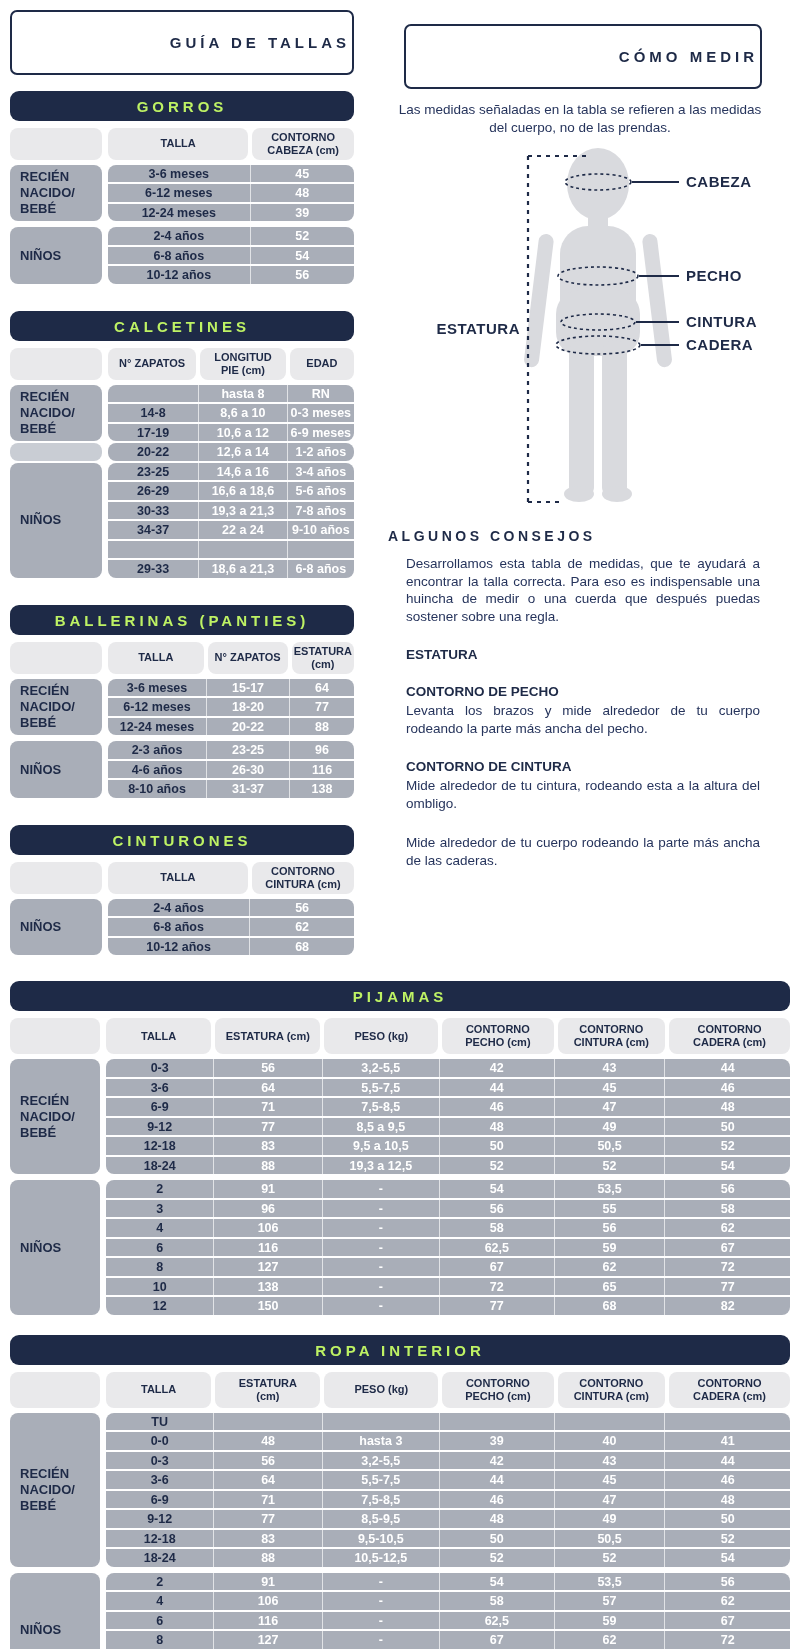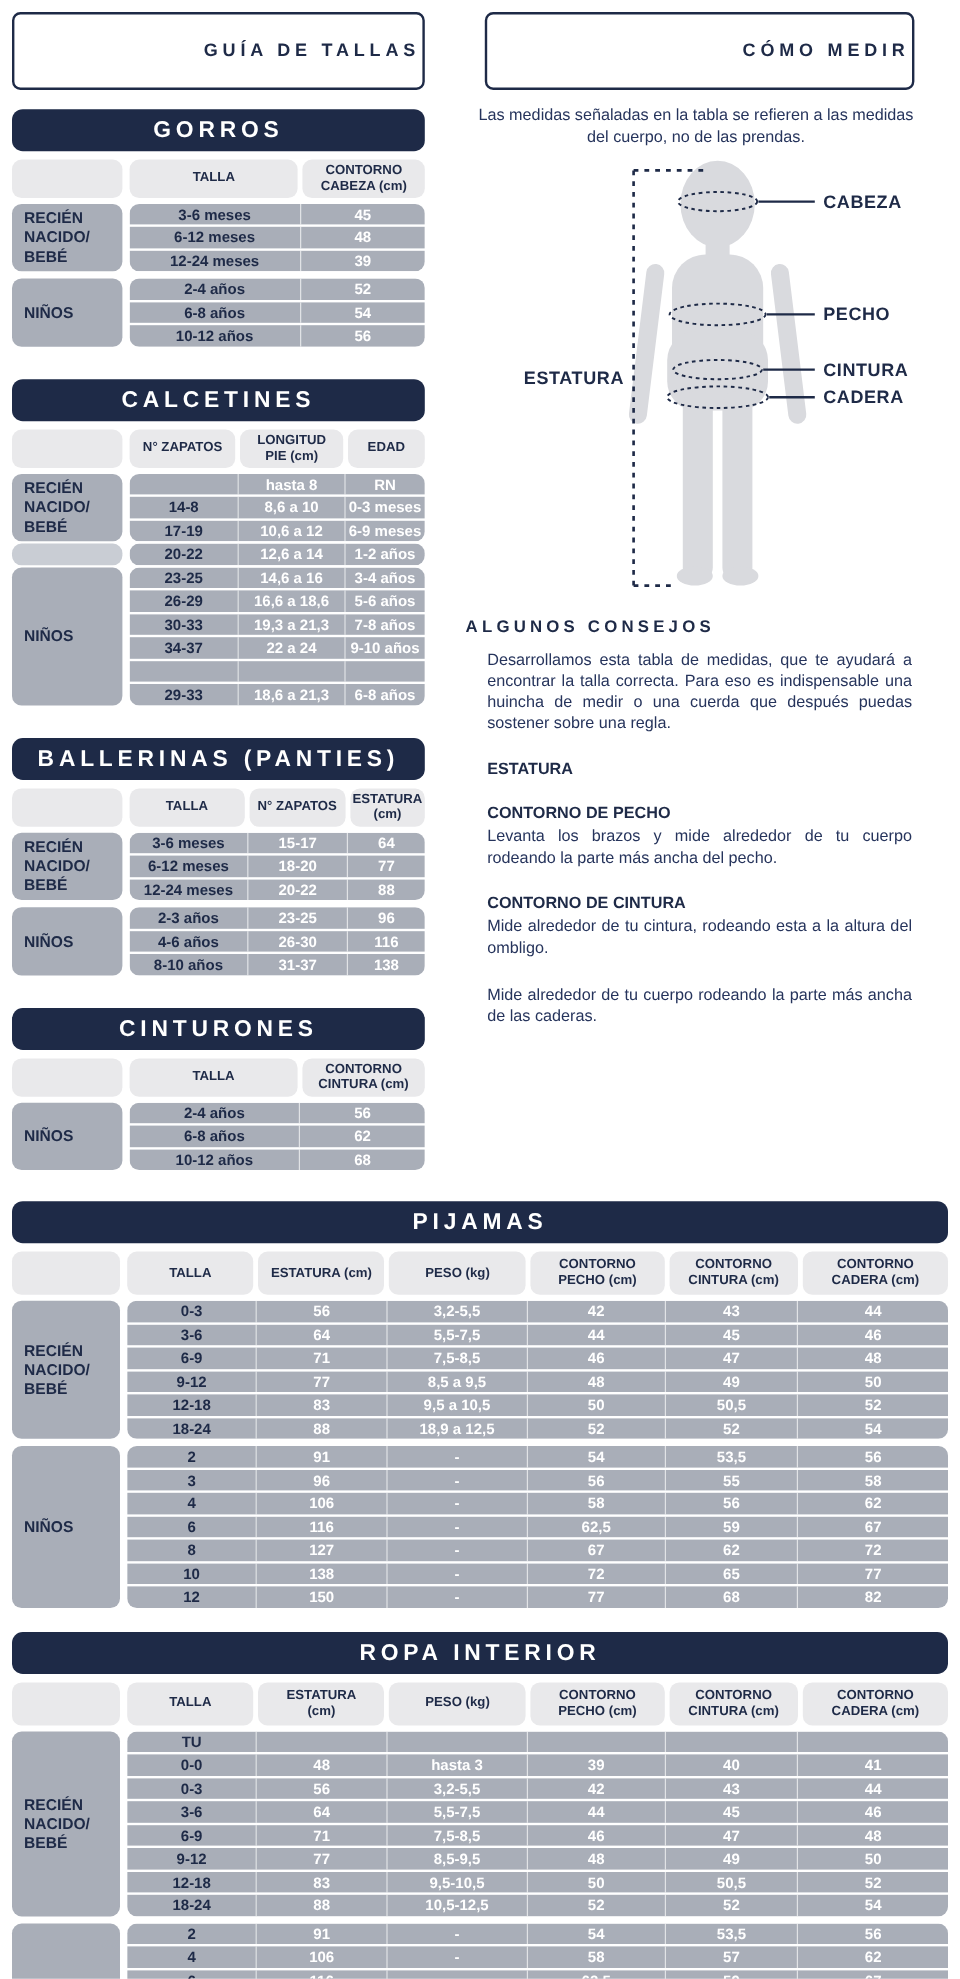--- a/index.html
+++ b/index.html
@@ -4,32 +4,32 @@
 <style>
   * { box-sizing: border-box; margin: 0; padding: 0; }
   html,body { background:#fff; }
   body {
     width: 800px; height: 1649px; overflow: hidden;
     font-family: "Liberation Sans", sans-serif;
     color: var(--navy, #1e2a47);
   }
   .top { display: flex; gap: 34px; padding: 10px 8px 0 10px; }
   .col-left { flex: 0 0 344px; width: 344px; }
-  .col-right { flex: 1; min-width: 0; }
+  .col-right { flex: 1; min-width: 0; margin-top: 14px; }
 
   .title-box {
     border: 2px solid var(--navy); border-radius: 7px;
     text-align: right; font-weight: bold; font-size: 15px;
     letter-spacing: 4px; padding: 22px 2px; color: var(--navy);
   }
   .col-right .title-box { margin: 0 30px 0 16px; }
 
   .section-bar {
-    background: var(--navy); color: #ffffff; border-radius: 9px;
-    text-align: center; font-weight: bold; font-size: 19px;
+    background: var(--navy); color: #bef264; border-radius: 9px;
+    text-align: center; font-weight: bold; font-size: 15px;
     letter-spacing: 4px; padding: 7px 0 6px;
   }
   .t-section { margin-top: 27px; }
   .title-box + .t-section { margin-top: 16px; }
 
   .t-header { display: flex; gap: 6px; margin-top: 7px; }
   .h-spacer { background: var(--pill); border-radius: 8px; }
   .h-cells { flex: 1; display: grid; gap: 4px; }
   .h-pill {
     background: var(--pill); border-radius: 8px;
@@ -426,21 +426,21 @@
               <div class="t-cell first">12-18</div>
               <div class="t-cell">83</div>
               <div class="t-cell">9,5 a 10,5</div>
               <div class="t-cell">50</div>
               <div class="t-cell">50,5</div>
               <div class="t-cell">52</div>
             </div>
             <div class="t-row" style="grid-template-columns: 1fr 1fr 1.08fr 1.06fr 1.02fr 1.15fr;">
               <div class="t-cell first">18-24</div>
               <div class="t-cell">88</div>
-              <div class="t-cell">18,9 a 12,5</div>
+              <div class="t-cell">19,3 a 12,5</div>
               <div class="t-cell">52</div>
               <div class="t-cell">52</div>
               <div class="t-cell">54</div>
             </div>
           </div>
         </div>
         <div class="t-band">
           <div class="t-cat" style="flex: 0 0 90px;"><span>NIÑOS</span></div>
           <div class="t-rows">
             <div class="t-row" style="grid-template-columns: 1fr 1fr 1.08fr 1.06fr 1.02fr 1.15fr;">

